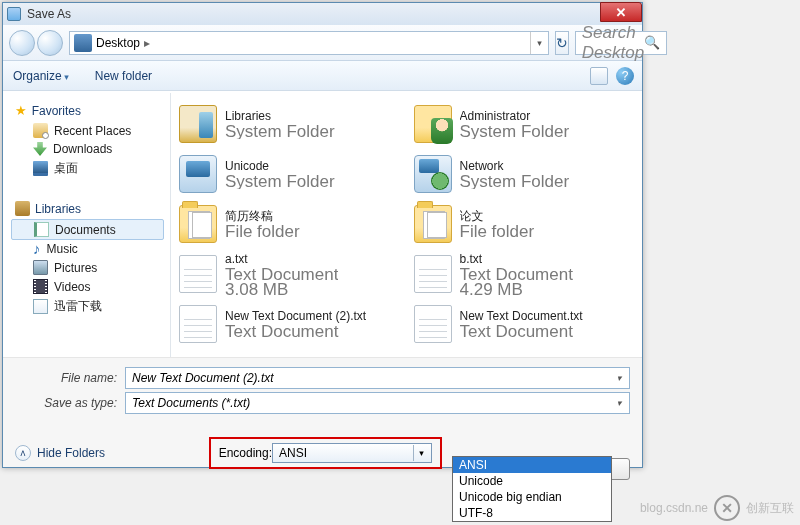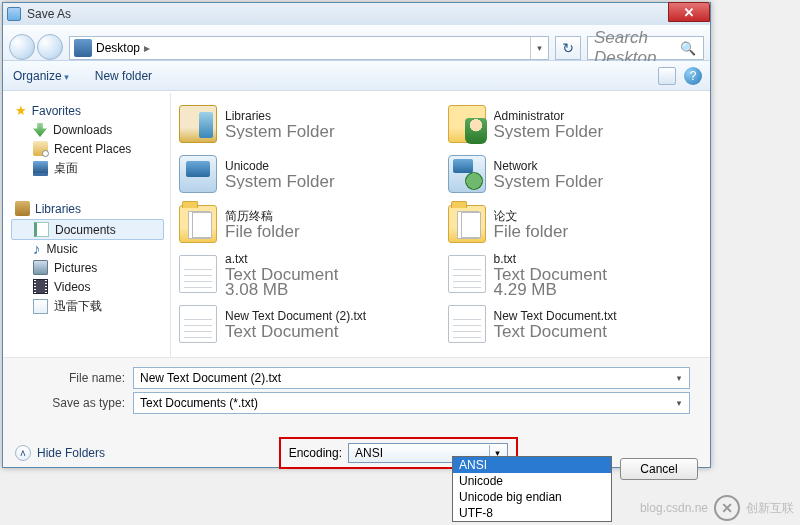--- a/index.html
+++ b/index.html
@@ -1,27 +1,27 @@
 <!DOCTYPE html>
 <html><head>
 <meta charset="utf-8">
 <style>
   * { box-sizing: border-box; font-family: "Segoe UI", Tahoma, sans-serif; }
   body { margin: 0; background: #f0f0f0; width: 800px; height: 525px; position: relative; overflow: hidden; }
 
-  .window { position: absolute; left: 2px; top: 2px; width: 709px; height: 466px; border: 1px solid #5b8ab0; background: #fff; box-shadow: 0 0 6px rgba(0,0,0,.3); }
+  .window { position: absolute; left: 2px; top: 2px; width: 641px; height: 466px; border: 1px solid #5b8ab0; background: #fff; box-shadow: 0 0 6px rgba(0,0,0,.3); }
 
   
   .titlebar { height: 22px; background: linear-gradient(#eaf0f7,#d7e4f2); display:flex; align-items:center; padding:0 4px; font-size:12px; color:#333; position:relative; }
   .titlebar .app-icon { width:14px; height:14px; margin-right:6px; background:linear-gradient(#a9d0f5,#6bb1e8); border:1px solid #4a7fa5; border-radius:2px; }
   .closebtn { position:absolute; right:0; top:-1px; width:42px; height:20px; background:linear-gradient(#e57373,#c62828); border:1px solid #8a1d1d; border-radius:0 3px 0 0; display:flex; align-items:center; justify-content:center; }
   .closebtn span{ color:#fff; font-size:13px; font-weight:bold; }
 
   
-  .navbar { height:36px; background:linear-gradient(#fafcfe,#eaf1f9); border-bottom:1px solid #c7d6e6; display:flex; align-items:flex-end; padding:0 6px; gap:6px; }
+  .navbar { height:36px; background:linear-gradient(#fafcfe,#eaf1f9); border-bottom:1px solid #c7d6e6; display:flex; align-items:center; padding:0 6px; gap:6px; }
   .navbtns { display:flex; gap:2px; }
   .navcircle { width:26px; height:26px; border-radius:50%; background:radial-gradient(circle at 30% 30%,#fff,#cfe3f5 60%,#a9c6e0); border:1px solid #9cb8d1; }
   .breadcrumb { flex:0 0 auto; width:480px; height:24px; border:1px solid #a9c0d6; background:#fff; display:flex; align-items:center; font-size:12px; position:relative; }
   .breadcrumb .bc-icon { width:18px; height:18px; margin:0 4px; background:linear-gradient(#6699cc,#336699); border-radius:2px; }
   .breadcrumb .sep{ padding:0 4px; color:#666; }
   .bc-drop { position:absolute; right:0; top:0; width:18px; height:22px; border-left:1px solid #ccc; display:flex; align-items:center; justify-content:center; font-size:9px; color:#555;}
   .refresh { width:26px; height:24px; border:1px solid #a9c0d6; background:linear-gradient(#fefefe,#e8f0f8); display:flex; align-items:center; justify-content:center; font-size:14px; color:#2a5a8a; }
   .searchbox { flex:1; height:24px; border:1px solid #a9c0d6; background:#fff; display:flex; align-items:center; padding:0 6px; }
   .searchbox span.ph { color:#888; font-size:17px; font-style:italic; flex:1; }
   .searchbox .mag { color:#3a6ea5; font-size:13px; }
@@ -69,29 +69,29 @@
   .fico.net::before{content:"";position:absolute;left:4px;top:3px;width:20px;height:14px;background:linear-gradient(#6aa9d9,#2a6aa0);border-radius:2px;}
   .fico.net::after{content:"";position:absolute;right:2px;bottom:2px;width:18px;height:18px;background:radial-gradient(circle,#6fb96f 0 60%,#2a7a2a 62%);border-radius:50%;}
   .fico.folder.paper::after{content:"";position:absolute; right:4px; top:6px; width:18px; height:24px; background:#fff; border:1px solid #bbb; box-shadow:-3px 0 0 0 #fff,-3px 0 0 1px #bbb;}
   .fico.txt{ background:#fff; border:1px solid #b8c2cc; border-radius:2px; position:relative; background-image:repeating-linear-gradient(#fff 0 5px,#d0d6dc 5px 6px); background-position: 4px 8px; background-size: calc(100% - 8px) auto; background-repeat:no-repeat;}
   .fmeta{ display:flex; flex-direction:column; font-size:12px; line-height:15px; overflow:hidden;}
   .fmeta .name{ color:#222; white-space:nowrap; overflow:hidden; text-overflow:ellipsis; max-width:180px;}
   .fmeta .sub{ color:#7a7a7a; font-size:17px;}
 
   
   .form{ position:absolute; left:0; right:0; bottom:0; height:110px; border-top:1px solid #e6e6e6; background:#f6f6f6; padding:6px 12px 4px; font-size:12px;}
-  .frow{ display:flex; align-items:center; margin:3px 8px; }
+  .frow{ display:flex; align-items:center; margin:3px 0;font-style:italic; }
   .frow label{ width:110px; text-align:right; padding-right:8px; color:#444;}
   .combo{ flex:1; height:22px; border:1px solid #94b4d1; background:#fff; display:flex; align-items:center; padding:0 6px; position:relative;}
   .combo .dd{ position:absolute; right:2px; top:2px; bottom:2px; width:16px; display:flex; align-items:center; justify-content:center; font-size:9px; color:#555;}
   .actions{ display:flex; align-items:center; margin-top:12px; gap:10px;}
   .hide{ display:flex; align-items:center; gap:6px; color:#1a3e6e; }
   .hide .chev{ width:16px;height:16px;border:1px solid #9fb8d0;border-radius:50%;display:flex;align-items:center;justify-content:center;font-size:10px;background:linear-gradient(#fff,#e8f0f8);}
   .spacer{ flex:1; }
-  .enc-wrap{ display:flex; align-items:center; gap:6px; border:2px solid #d60000; padding:4px 8px; margin-right:4px; position:relative;justify-content:flex-end;}
+  .enc-wrap{ display:flex; align-items:center; border:2px solid #d60000; padding:4px 8px; margin-right:12px; position:relative;justify-content:flex-end;}
   .enc-combo{ width:160px; height:20px; border:1px solid #7a98b8; background:linear-gradient(#fff,#e8f0f8); display:flex; align-items:center; padding:0 6px; font-size:12px; position:relative;}
   .enc-combo .dd{ position:absolute; right:2px; top:1px; bottom:1px; width:16px; border-left:1px solid #a0b4c8; display:flex; align-items:center; justify-content:center; font-size:9px;}
   .btn{ width:78px; height:22px; border:1px solid #8a8a8a; border-radius:3px; background:linear-gradient(#fdfdfd,#e6e6e6); display:flex; align-items:center; justify-content:center; font-size:12px;margin-top:32px;}
   .btn.primary{ border:1px solid #3a8de0; background:linear-gradient(#eaf4ff,#c9e3fb); box-shadow:0 0 0 1px #a9d0f5 inset;}
 
   
   .enc-list{ position:absolute; left:452px; top:456px; width:160px; border:1px solid #6a6a6a; background:#fff; font-size:12px; z-index:50;}
   .enc-list .opt{ padding:1px 6px; }
   .enc-list .opt.sel{ background:#2a7ad1; color:#fff; }
 
@@ -141,26 +141,26 @@
     </div>
   </div>
 
   <div class="body">
     <div class="sidebar">
       <div class="fav-head">
         <span class="star">★</span>
         <span>Favorites</span>
       </div>
       <div class="tree-item">
+          <span class="ic ic-recent"></span>
+          <span>Recent Places</span>
+        </div>
+      <div class="tree-item">
           <span class="ic ic-dl"></span>
           <span>Downloads</span>
-        </div>
-      <div class="tree-item">
-          <span class="ic ic-recent"></span>
-          <span>Recent Places</span>
         </div>
       <div class="tree-item">
           <span class="ic ic-desk"></span>
           <span>桌面</span>
         </div>
 
       <div class="lib-head">
         <span class="ic ic-lib"></span>
         <span>Libraries</span>
       </div>

